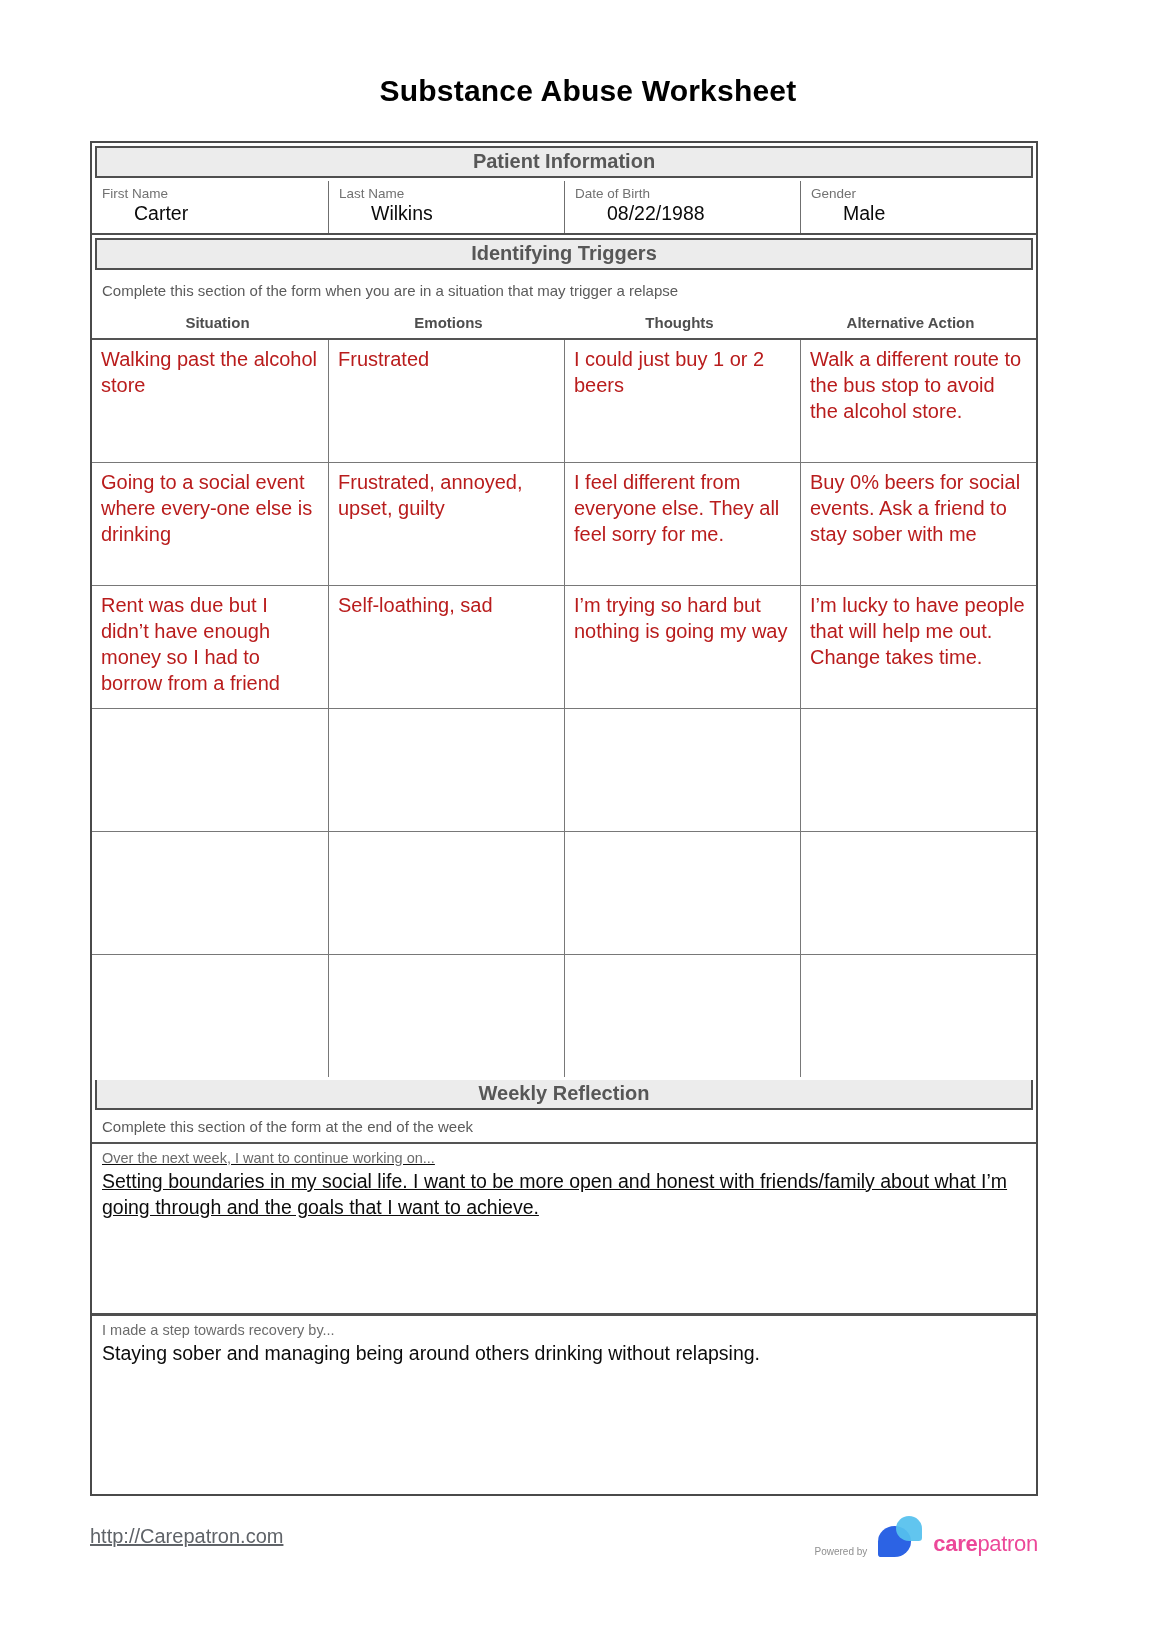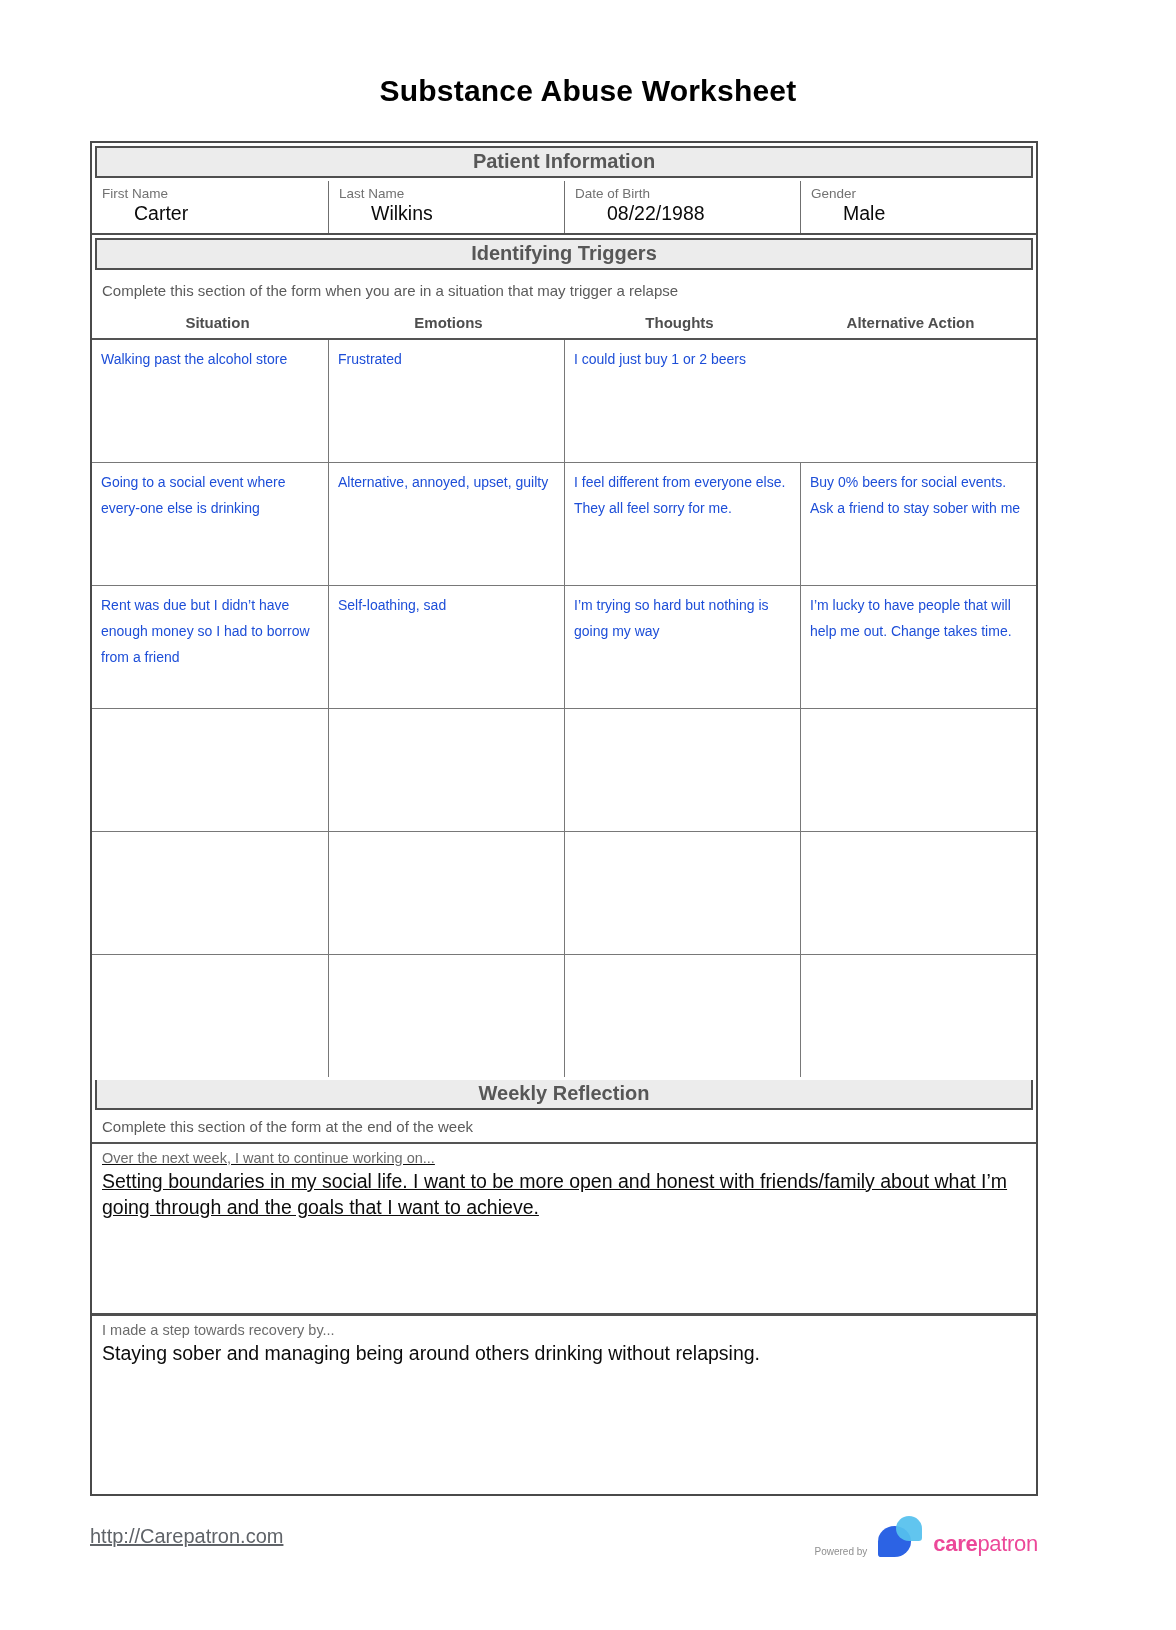--- a/index.html
+++ b/index.html
@@ -49,23 +49,23 @@
     font-size: 15px;
     font-weight: bold;
     color: #4e4e4e;
     padding-bottom: 2px;
   }
   .trigger-row { border-bottom: 1px solid #787878; }
   .trigger-row.last { border-bottom: none; }
   .trigger-cell {
     padding: 6px 9px;
     min-height: 122px;
-    font-size: 14px;
+    font-size: 20px;
     line-height: 26px;
-    color: #1d4ed8;
+    color: #b91c1c;
   }
   .trigger-cell + .trigger-cell { border-left: 1px solid #787878; }
   .wr-header { border-top: none; }
   .wr-instruction {
     padding: 5px 10px 7px;
     font-size: 15px;
     color: #5b5b5b;
     border-bottom: 2px solid #545454;
   }
   .reflection-cell { padding: 6px 10px; }
@@ -147,24 +147,25 @@
       <div class="col-header">Emotions</div>
       <div class="col-header">Thoughts</div>
       <div class="col-header">Alternative Action</div>
     </div>
   </div>
 
   <div class="grid-4 trigger-row">
     <div class="trigger-cell">Walking past the alcohol store</div>
     <div class="trigger-cell">Frustrated</div>
     <div class="trigger-cell">I could just buy 1 or 2 beers</div>
+    <div class="trigger-cell">Walk a different route to the bus stop to avoid the alcohol store.</div>
   </div>
   <div class="grid-4 trigger-row">
     <div class="trigger-cell">Going to a social event where every-one else is drinking</div>
-    <div class="trigger-cell">Alternative, annoyed, upset, guilty</div>
+    <div class="trigger-cell">Frustrated, annoyed, upset, guilty</div>
     <div class="trigger-cell">I feel different from everyone else. They all feel sorry for me.</div>
     <div class="trigger-cell">Buy 0% beers for social events. Ask a friend to stay sober with me</div>
   </div>
   <div class="grid-4 trigger-row">
     <div class="trigger-cell">Rent was due but I didn’t have enough money so I had to borrow from a friend</div>
     <div class="trigger-cell">Self-loathing, sad</div>
     <div class="trigger-cell">I’m trying so hard but nothing is going my way</div>
     <div class="trigger-cell">I’m lucky to have people that will help me out. Change takes time.</div>
   </div>
   <div class="grid-4 trigger-row">

